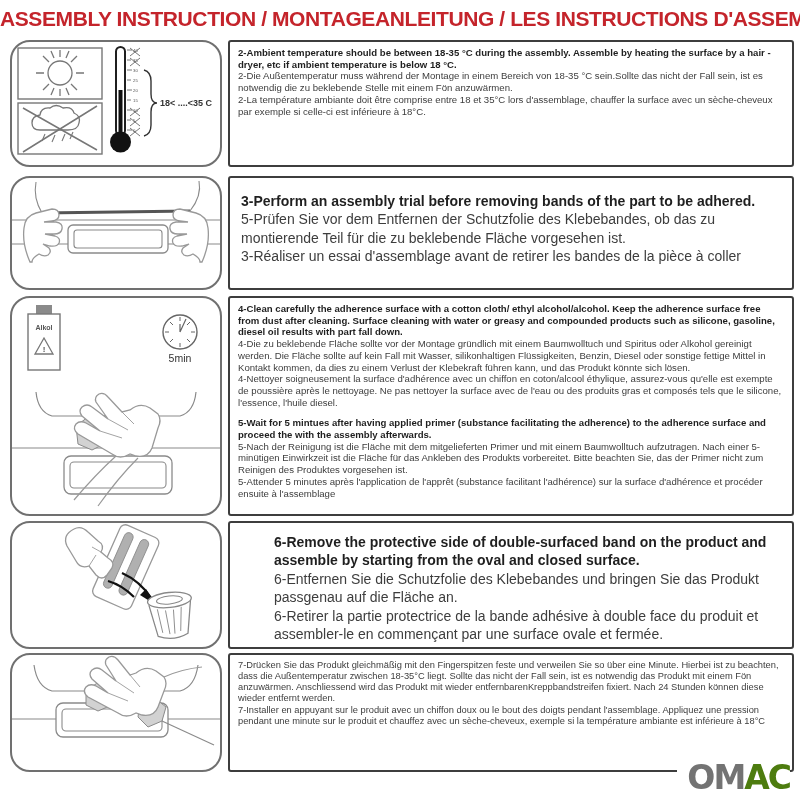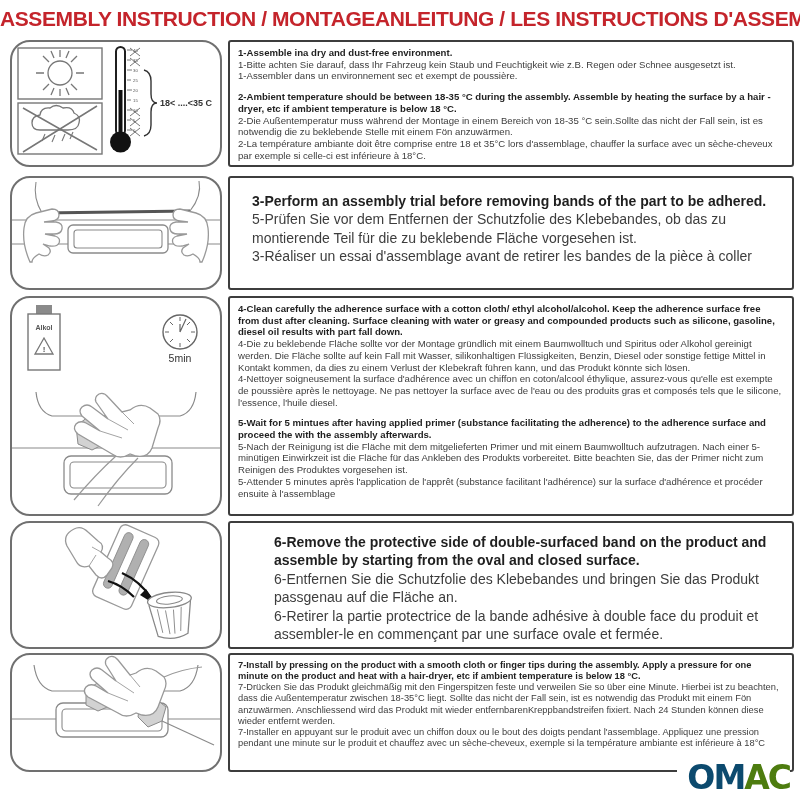--- a/index.html
+++ b/index.html
@@ -25,21 +25,21 @@
   .row4 { top:521px; height:128px; }
   .row5 { top:653px; height:119px; }
 
   .txt { padding:5px 8px; color:#3d3d3d; }
   .step + .step { margin-top:9px; }
   .step p.en { font-weight:bold; color:#1f1f1f; }
 
   .small .step p { font-size:9.6px; line-height:1.22; }
   .tiny  .step p { font-size:9.3px; line-height:1.2; }
   .big   .step p { font-size:14px;  line-height:1.32; }
-  .pad-big { padding:14px 11px 0 22px; }
+  .pad-big { padding:14px 11px 0 11px; }
 
   svg { display:block; }
 
   .footer-logo {
     position:absolute; right:10px; bottom:6px; z-index:5;
     background:#fff; padding-left:10px;
     font-family:"DejaVu Sans", sans-serif;
     font-size:33px; font-weight:800; letter-spacing:-2px; line-height:1;
   }
   .footer-logo .om { color:#141414; }
@@ -85,25 +85,20 @@
         </g>
         <path d="M118 6 l10 8 m0 -8 l-10 8 M118 16 l10 8 m0 -8 l-10 8 M118 66 l10 8 m0 -8 l-10 8 M118 76 l10 8 m0 -8 l-10 8 M118 86 l10 8 m0 -8 l-10 8" stroke="#666" stroke-width="0.9" fill="none"></path>
       </g>
       <path d="M132 28 q 7 2 7 11 l 0 13 q 0 9 6 9 q -6 0 -6 9 l 0 13 q 0 9 -7 11" fill="none" stroke="#333" stroke-width="1.4"></path>
       <text x="148" y="64" font-size="9" font-weight="bold" fill="#333">18&lt; ....&lt;35 C</text>
     </svg>
   </div>
 
   <div class="box r row1 txt small">
     <div class="step">
-      <p class="en">1-Assemble ina dry and dust-free environment.</p>
-      <p class="de">1-Bitte achten Sie darauf, dass Ihr Fahrzeug kein Staub und Feuchtigkeit wie z.B. Regen oder Schnee ausgesetzt ist.</p>
-      <p class="fr">1-Assembler dans un environnement sec et exempt de poussière.</p>
-    </div>
-    <div class="step">
       <p class="en">2-Ambient temperature should be between 18-35 °C  during the assembly. Assemble by heating the surface by a hair -dryer, etc if ambient temperature is below 18 °C.</p>
       <p class="de">2-Die Außentemperatur muss während der Montage in einem Bereich von 18-35 °C  sein.Sollte das nicht der Fall sein, ist es notwendig die zu beklebende Stelle mit einem Fön anzuwärmen.</p>
       <p class="fr">2-La température ambiante doit être comprise entre 18 et 35°C lors d'assemblage, chauffer la surface avec un sèche-cheveux par exemple si celle-ci est inférieure à 18°C.</p>
     </div>
   </div>
 
   <div class="box illus l row2">
     <svg viewBox="0 0 208 110" width="208" height="110">
       <g fill="none" stroke="#8a8a8a" stroke-width="1.2">
         <path d="M0 42 H208 M0 66 H208"></path>
@@ -219,23 +214,22 @@
       <g>
         <path d="M124 18 Q 134 10 144 16 L 152 22 Q 156 28 152 36 L 146 52 Q 142 62 130 60 L 124 58 Q 114 64 106 58 L 76 42 Q 70 37 74 32 Q 78 28 84 31 L 96 38 L 80 24 Q 76 19 80 15 Q 85 11 90 15 L 104 26 L 94 10 Q 92 5 97 2 Q 102 0 106 5 L 118 20 Z" fill="#fff" stroke="#999" stroke-width="1.3"></path>
         <path d="M96 38 L 116 46 M104 26 L 122 38 M118 20 L 128 32" fill="none" stroke="#999" stroke-width="0.9"></path>
         <path d="M152 22 Q 170 14 190 12" fill="none" stroke="#999" stroke-width="1.2"></path>
       </g>
     </svg>
   </div>
 
   <div class="box r row5 txt tiny">
     <div class="step">
-      <p class="en">7-Install by pressing on the product with a smooth cloth or finger tips during the assembly. Apply a pressure for one minute on the product and heat with a hair-dryer, etc if ambient temperature is below 18 °C.</p>
       <p class="de">7-Drücken Sie das Produkt gleichmäßig mit den Fingerspitzen feste und verweilen Sie so über eine Minute. Hierbei ist zu beachten, dass die Außentemperatur zwischen 18-35°C liegt. Sollte das nicht der Fall sein, ist es notwendig das Produkt mit einem Fön anzuwärmen. Anschliessend wird das Produkt mit wieder entfernbarenKreppbandstreifen fixiert. Nach 24 Stunden können diese wieder entfernt werden.</p>
       <p class="fr">7-Installer en appuyant sur le produit avec un chiffon doux ou le bout des doigts pendant l'assemblage. Appliquez une pression pendant une minute sur le produit et chauffez avec un sèche-cheveux, exemple si la température ambiante est inférieure à 18°C</p>
     </div>
   </div>
 
   <div class="footer-logo">
-    <span class="om" style="color: #0c4a6e;">OM</span><span class="ac" style="color: #4d7c0f;">AC</span>
+    <span class="om" style="color: #737373;">OM</span><span class="ac" style="color: #4d7c0f;">AC</span>
   </div>
 
 </div>
 
 </body></html>

